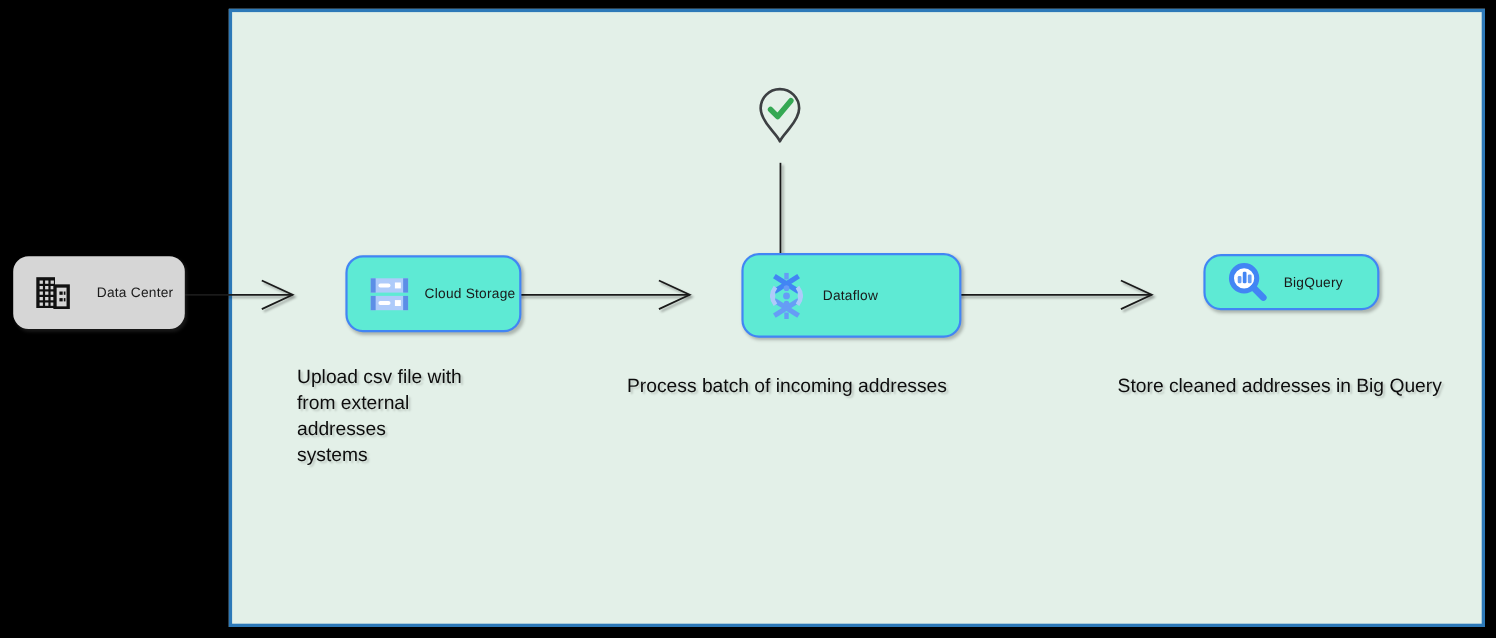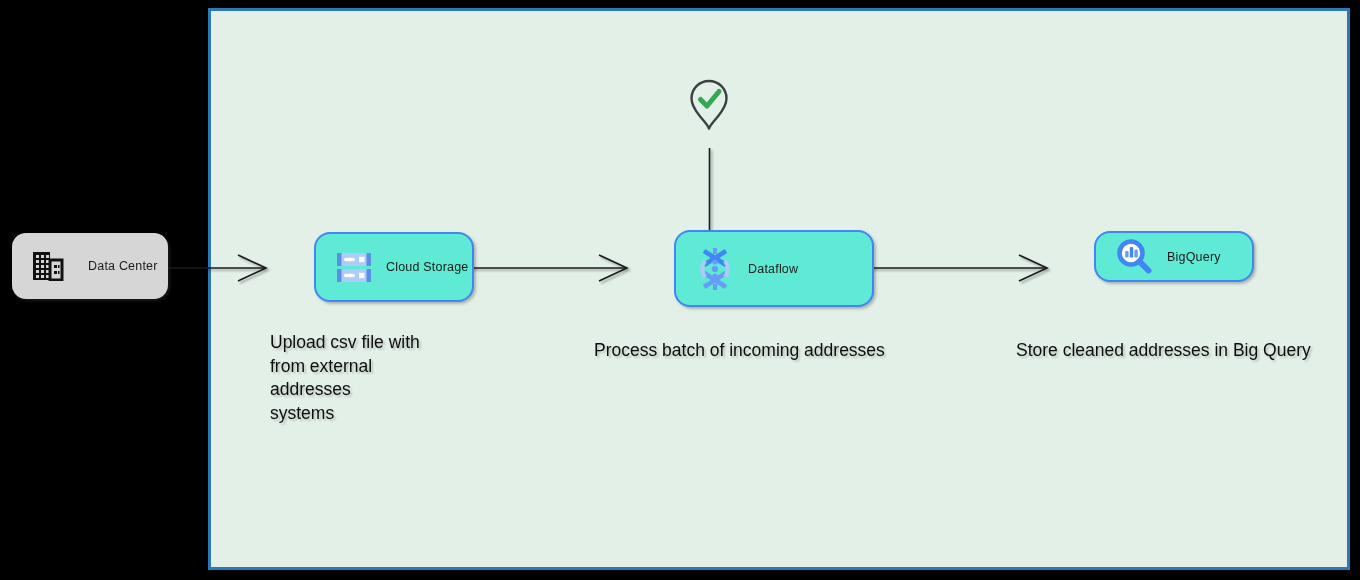--- a/index.html
+++ b/index.html
@@ -48,21 +48,21 @@
     color: #0d0d0d;
     text-shadow: 2px 2px 2px rgba(0,0,0,0.18);
     white-space: nowrap;
   }
   #ds-cloud-storage { left: 270px; top: 232px; width: 160px; height: 70px; }
   #ds-dataflow     { left: 630px; top: 230px; width: 200px; height: 77px; }
   #ds-bigquery     { left: 1050px; top: 231px; width: 160px; height: 51px; }
   #ds-datacenter   { left: 12px;  top: 233px; width: 156px; height: 66px; gap: 24px; }
 
   #caption-cloud-storage { left: 270px; top: 331px; }
-  #caption-dataflow      { left: 570px; top: 339px; margin-left: 24px; }
+  #caption-dataflow      { left: 570px; top: 339px; }
   #caption-bigquery      { left: 1016px; top: 339px; }
   #annotation-label      { left: 750px; top: 89px; line-height: 23px; }
 
   #pin-icon  { position: absolute; left: 688px; top: 78px; }
   svg.connectors {
     position: absolute; left: 0; top: 0;
     width: 1360px; height: 580px;
     pointer-events: none;
     filter: drop-shadow(2px 2px 1px rgba(0,0,0,0.35));
   }

